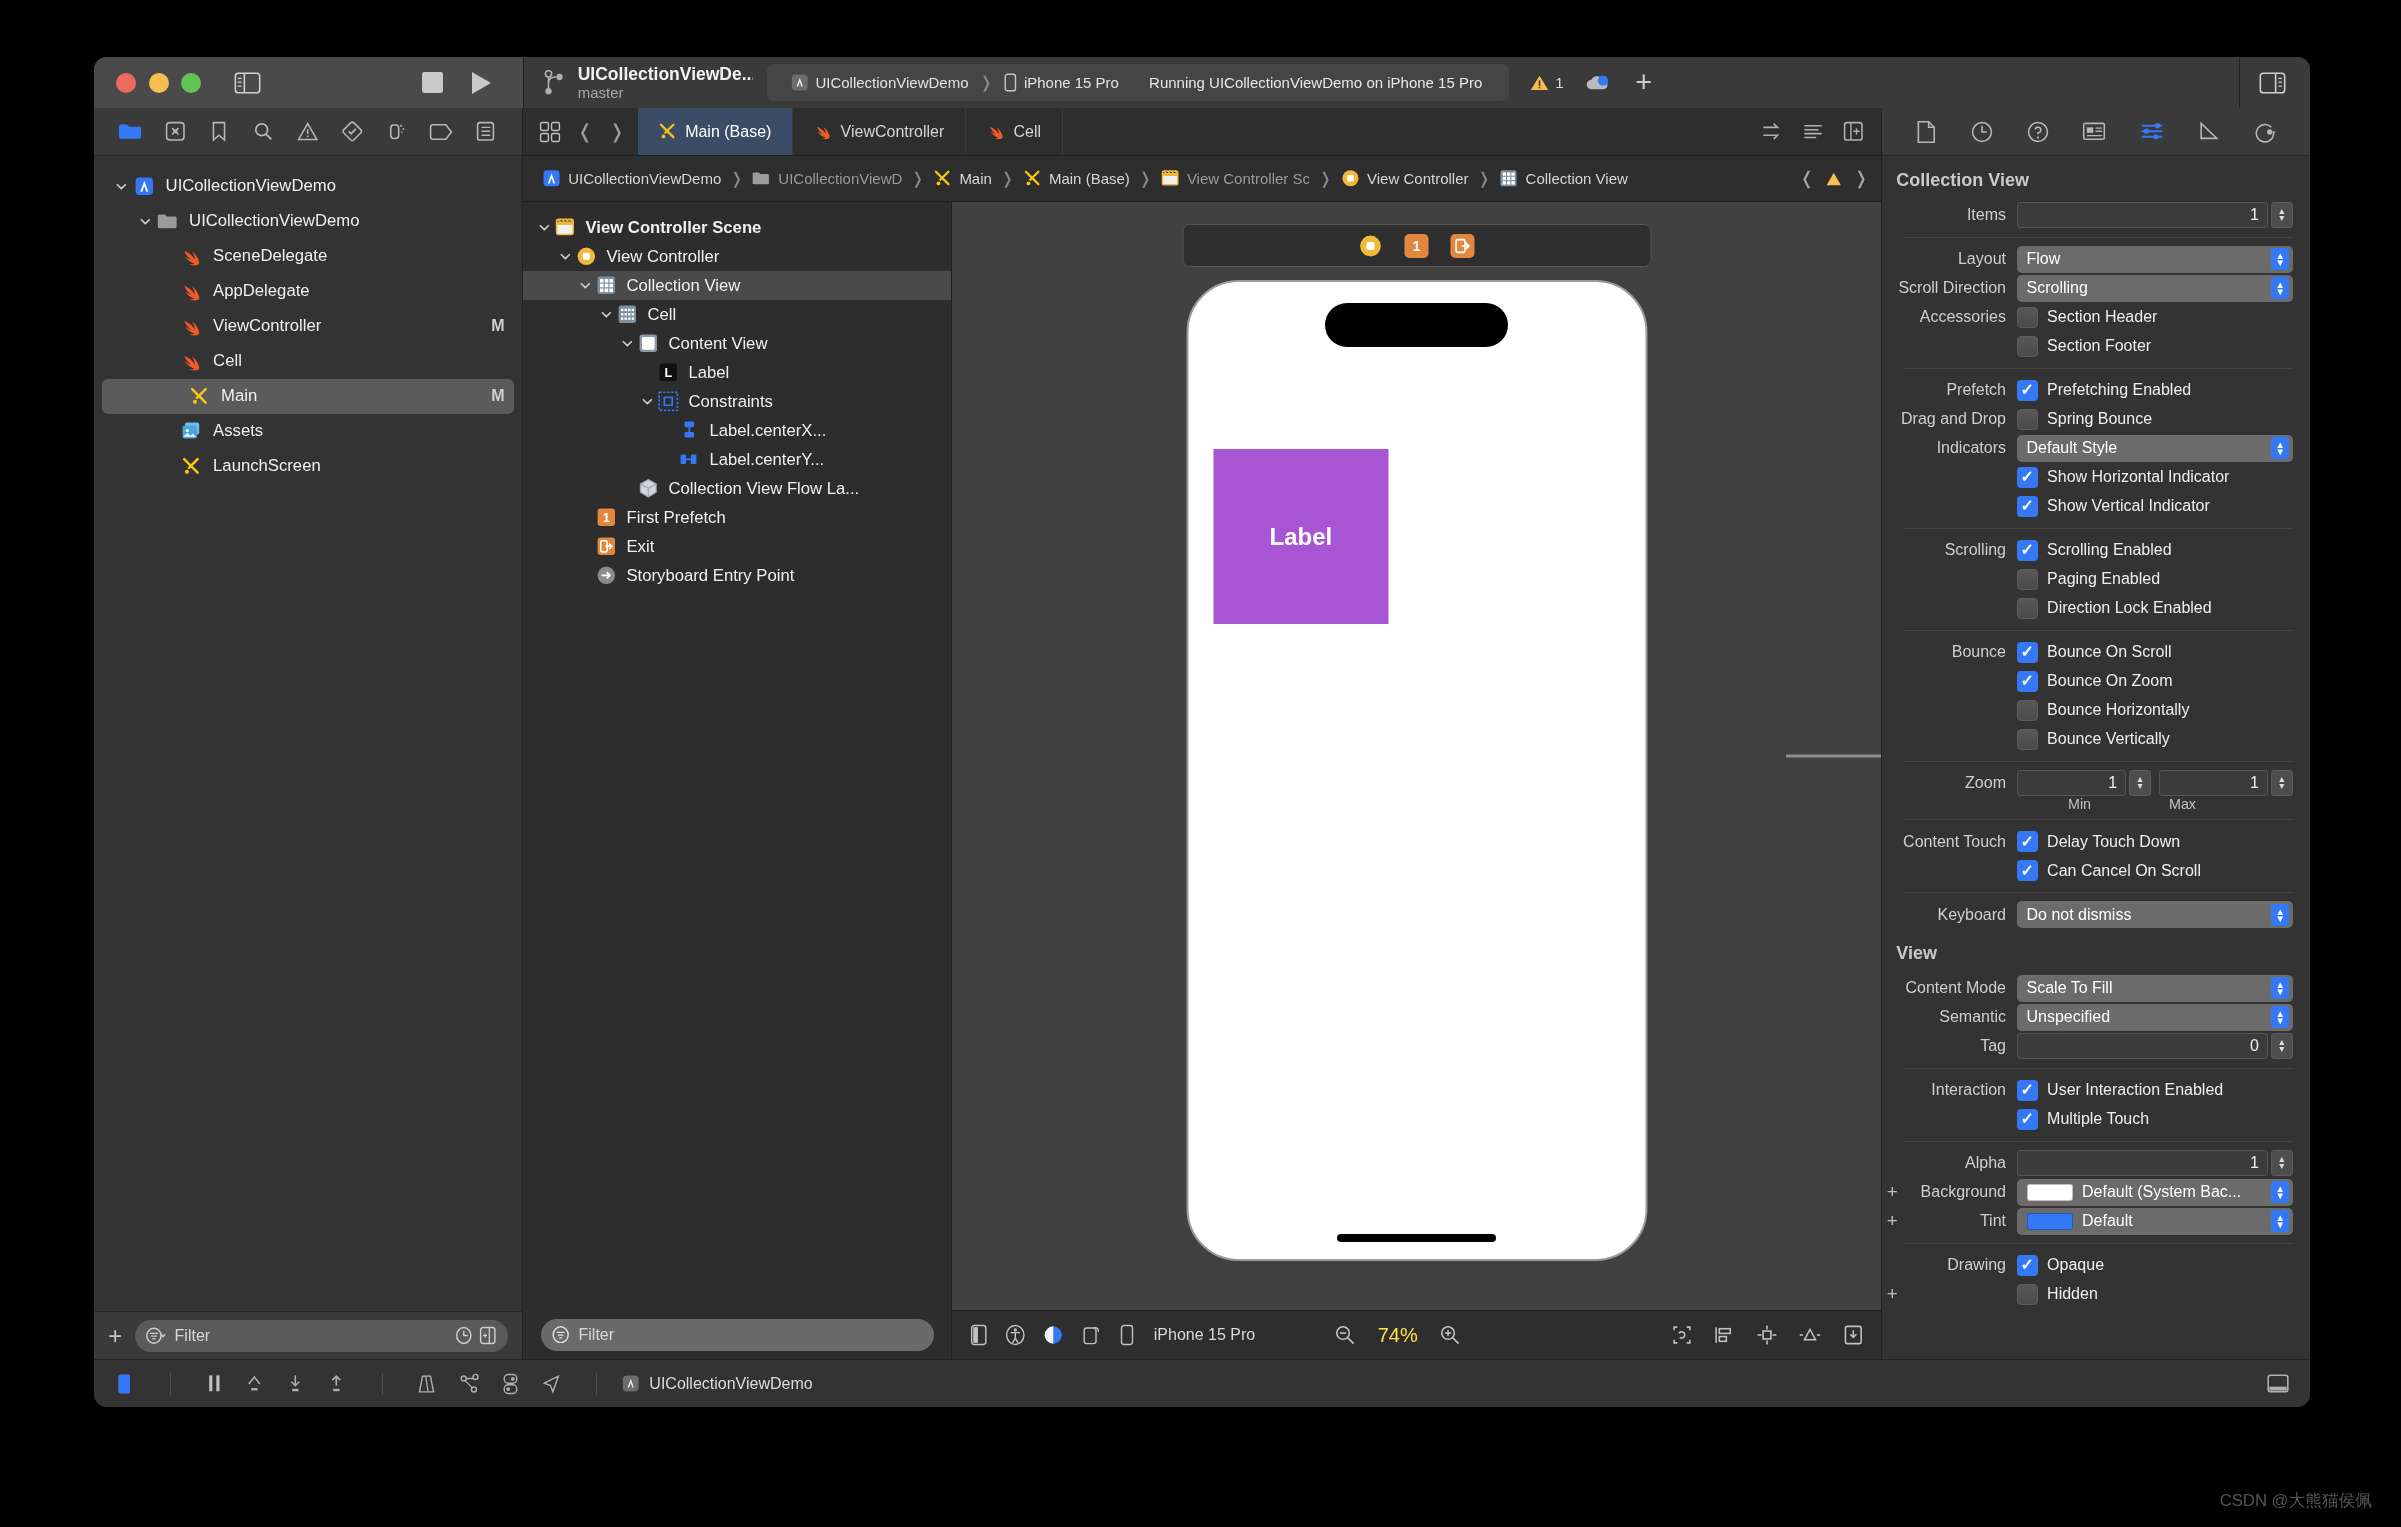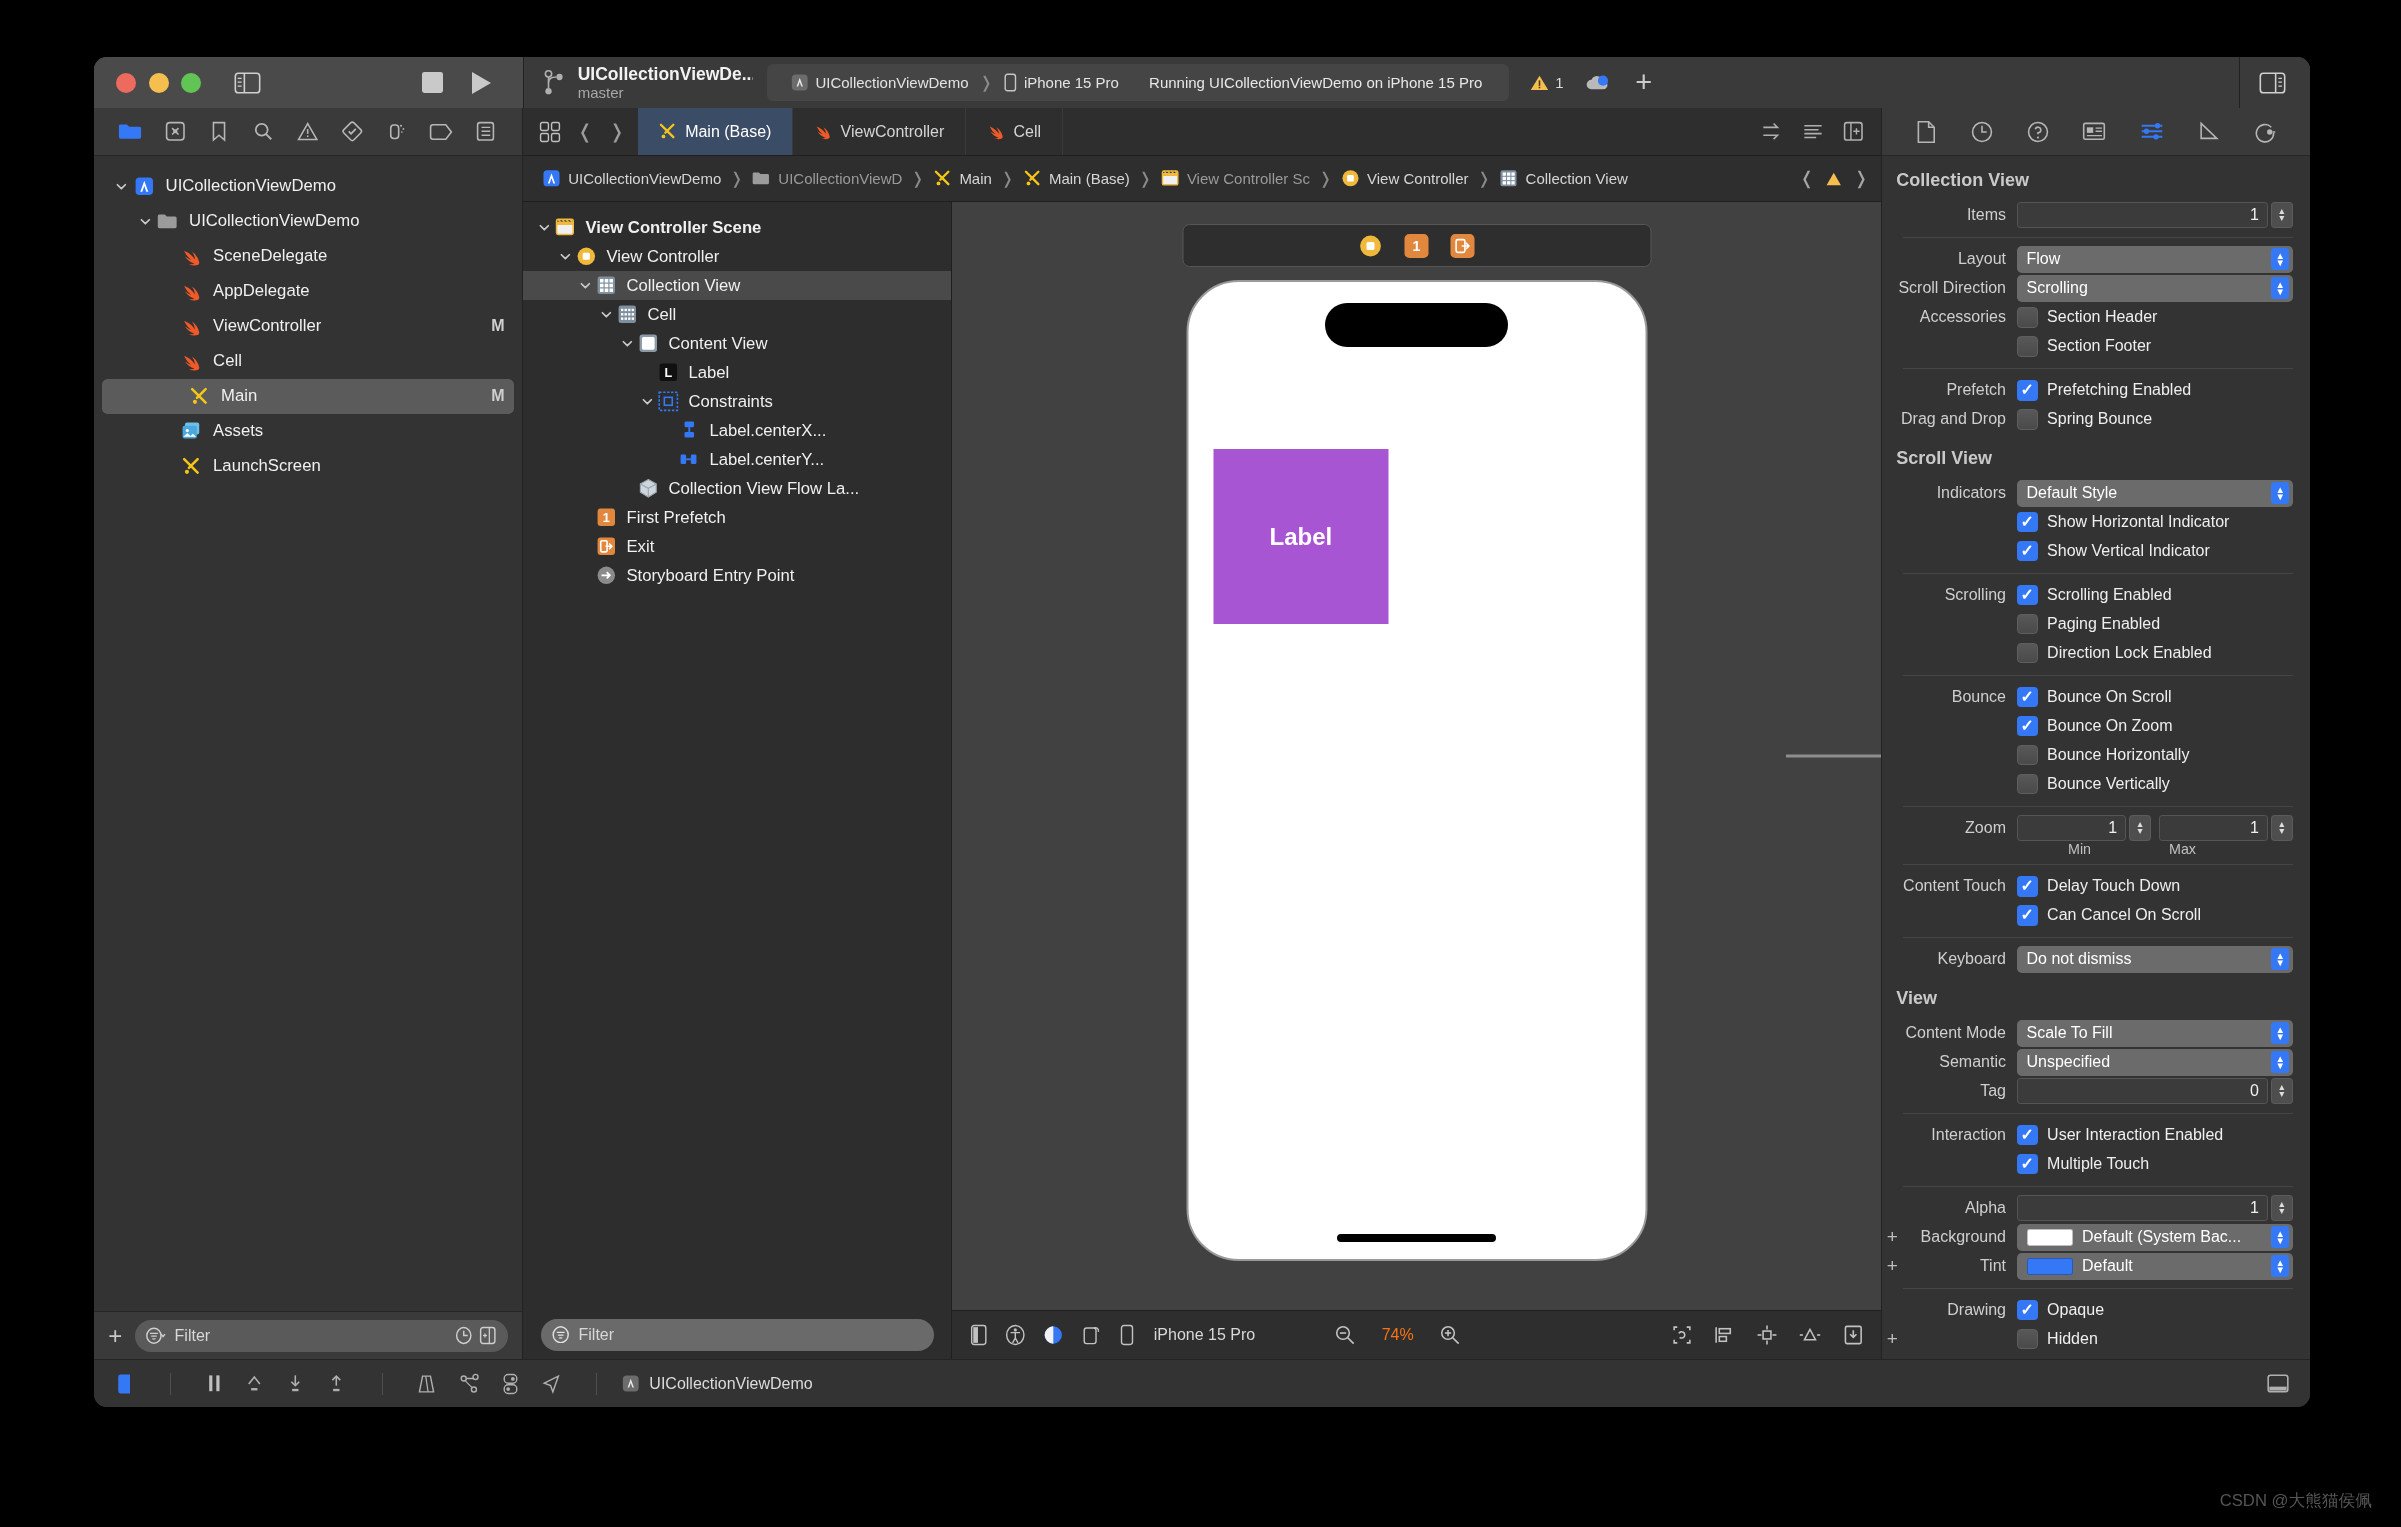--- a/index.html
+++ b/index.html
@@ -95,21 +95,21 @@
   .homebar { position:absolute; left:50%; transform:translateX(-50%); bottom:17.5px; width:159px; height:7.1px; background:#000; border-radius:4px;}
   .cellbox { position:absolute; left:25.4px; top:167px; width:175px; height:175px; background:#a css;}
   .cellbox { background:#a855d4; display:flex; align-items:center; justify-content:center;}
   .cell-label { color:#fff; font-size:24px; font-weight:bold;}
   .entry-arrow { position:absolute; top:50%; transform:translateY(-50%); left:834px; width:135px; height:32px;}
 
   .canvas-bar { height:49px; background:#2e2e2e; border-top:0.8px solid #1f1f1f; display:flex; align-items:center; padding:0 17.5px; gap:0;}
   .cb-group { display:flex; align-items:center; gap:17.5px;}
   .cb-device { font-size:16px; color:#d8d8d8; margin-left:19px; white-space:nowrap;}
   .cb-zoom { display:flex; align-items:center; gap:17.5px; margin-left:79px;}
-  .cb-zoom .pct { font-size:16px; color:#f97316; min-width:48px; text-align:center;}
+  .cb-zoom .pct { font-size:20px; color:#fde047; min-width:48px; text-align:center;}
   .cb-right { margin-left:auto; display:flex; align-items:center; gap:20.6px;}
 
   
   .insp { width:429px; background:#333333; display:flex; flex-direction:column; border-left:0.8px solid #222;}
   .insp-tabs { height:48px; display:flex; align-items:center; justify-content:space-around; padding:0 17.5px; background:#3a3a3a; border-bottom:0.8px solid #262626;}
   .insp-body { flex:1; padding:0 0 0 0; overflow:hidden; }
   .sec-title { font-size:18px; font-weight:bold; color:#c9c9c9; padding:14.3px 0 9.5px 14.3px;}
   .irow { display:flex; align-items:center; min-height:29px; padding:0.8px 17.5px 0.8px 0; gap:0;}
   .ilabel { width:135px; text-align:right; font-size:16px; color:#cfcfcf; padding-right:11px; flex:0 0 auto; white-space:nowrap;}
   .ctrl { flex:1; display:flex; align-items:center; gap:0; min-width:0;}
@@ -1054,21 +1054,20 @@
               <span class="cktext">Prefetching Enabled</span>
             </span>
           </div>
           <div class="irow">
             <span class="ilabel">Drag and Drop</span>
             <span class="ctrl">
               <span class="chk off"></span>
               <span class="cktext">Spring Bounce</span>
             </span>
           </div>
-          <div class="sec-title">Scroll View</div>
           <div class="irow">
             <span class="ilabel">Indicators</span>
             <span class="ctrl">
               <span class="popup">
                 <span class="ptext">Default Style</span>
                 <span class="chev">
                   <span style="line-height:7.1px;">▲</span>
                   <span style="line-height:7.1px;">▼</span>
                 </span>
               </span>

